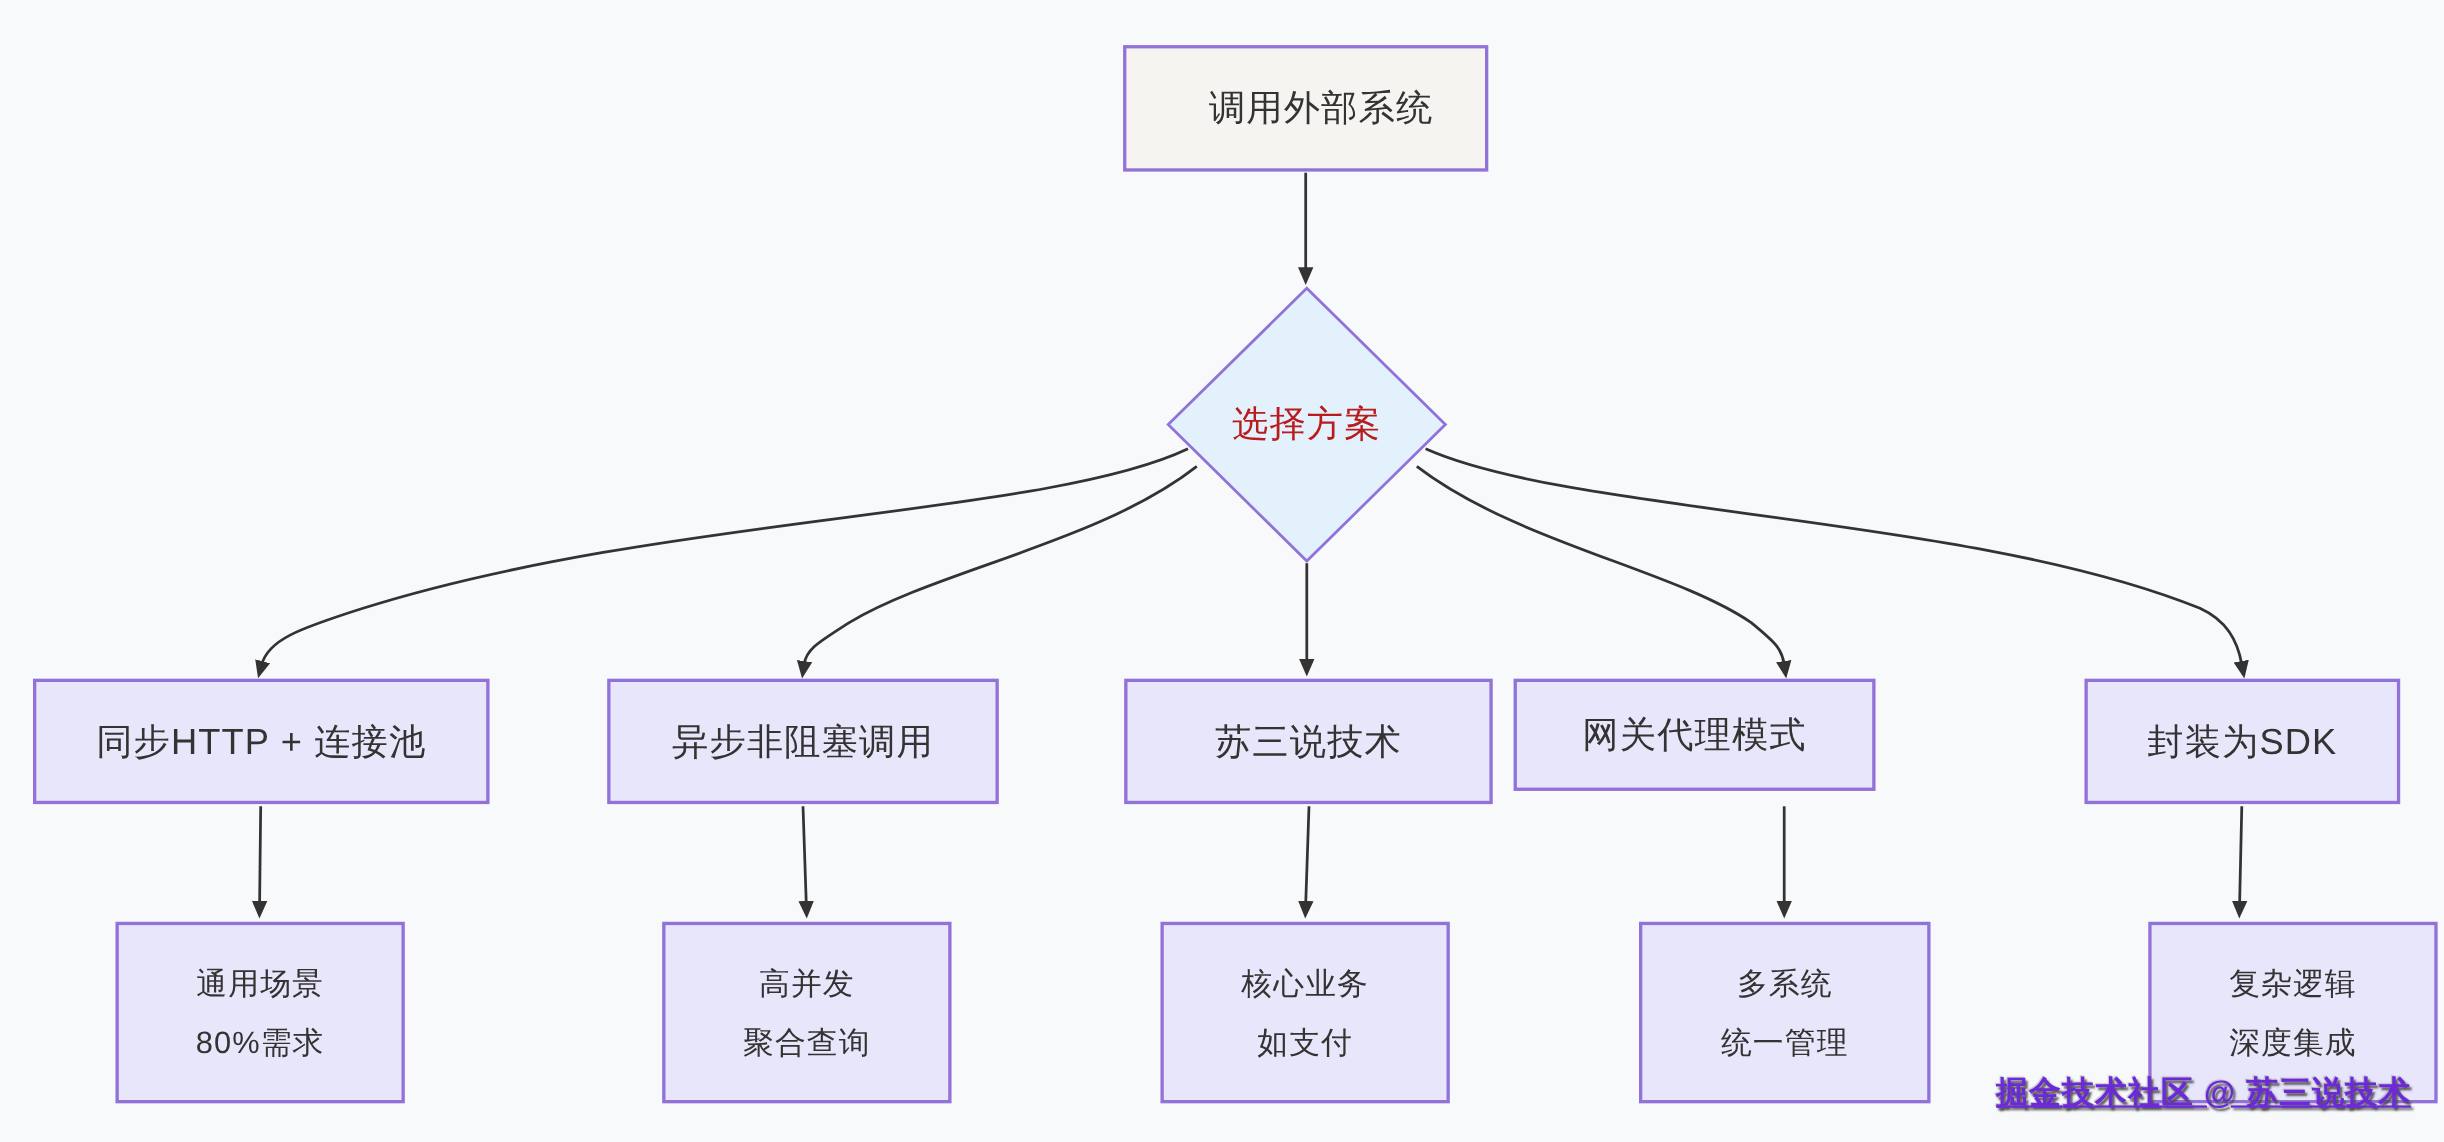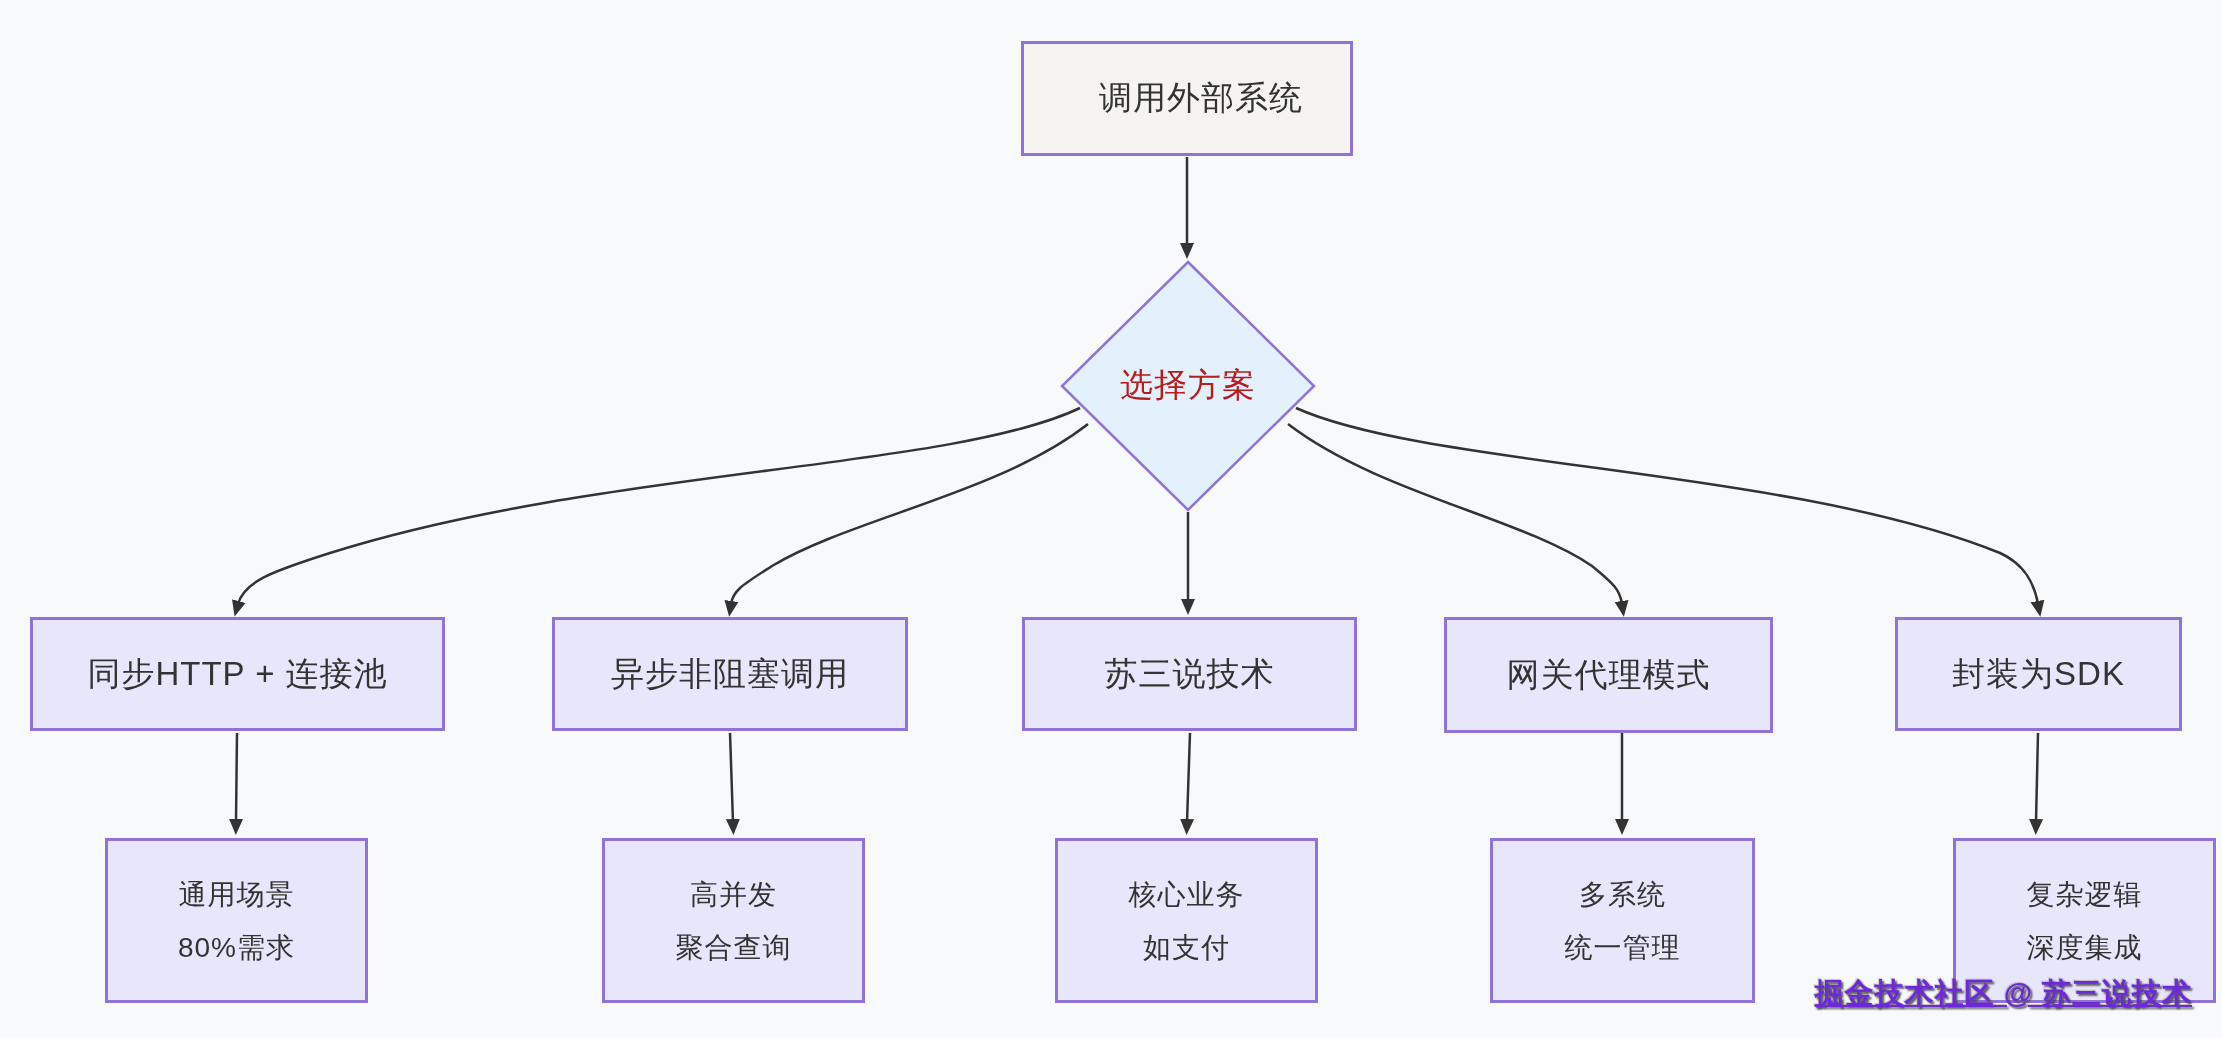--- a/index.html
+++ b/index.html
@@ -79,21 +79,21 @@
 
   <div class="node" style="left:30px;top:617px;width:415px;height:114px;">
     <span>同步HTTP + 连接池</span>
   </div>
   <div class="node" style="left:552px;top:617px;width:356px;height:114px;">
     <span>异步非阻塞调用</span>
   </div>
   <div class="node" style="left:1022px;top:617px;width:335px;height:114px;">
     <span>苏三说技术</span>
   </div>
-  <div class="node" style="left:1444px;top:617px;width:329px;height:116px;">
+  <div class="node" style="left:1376px;top:617px;width:329px;height:102px;">
     <span>网关代理模式</span>
   </div>
   <div class="node" style="left:1895px;top:617px;width:287px;height:114px;">
     <span>封装为SDK</span>
   </div>
 
   <div class="node detail" style="left:105px;top:838px;width:263px;height:165px;">
     <span>通用场景</span>
     <span>80%需求</span>
   </div>

